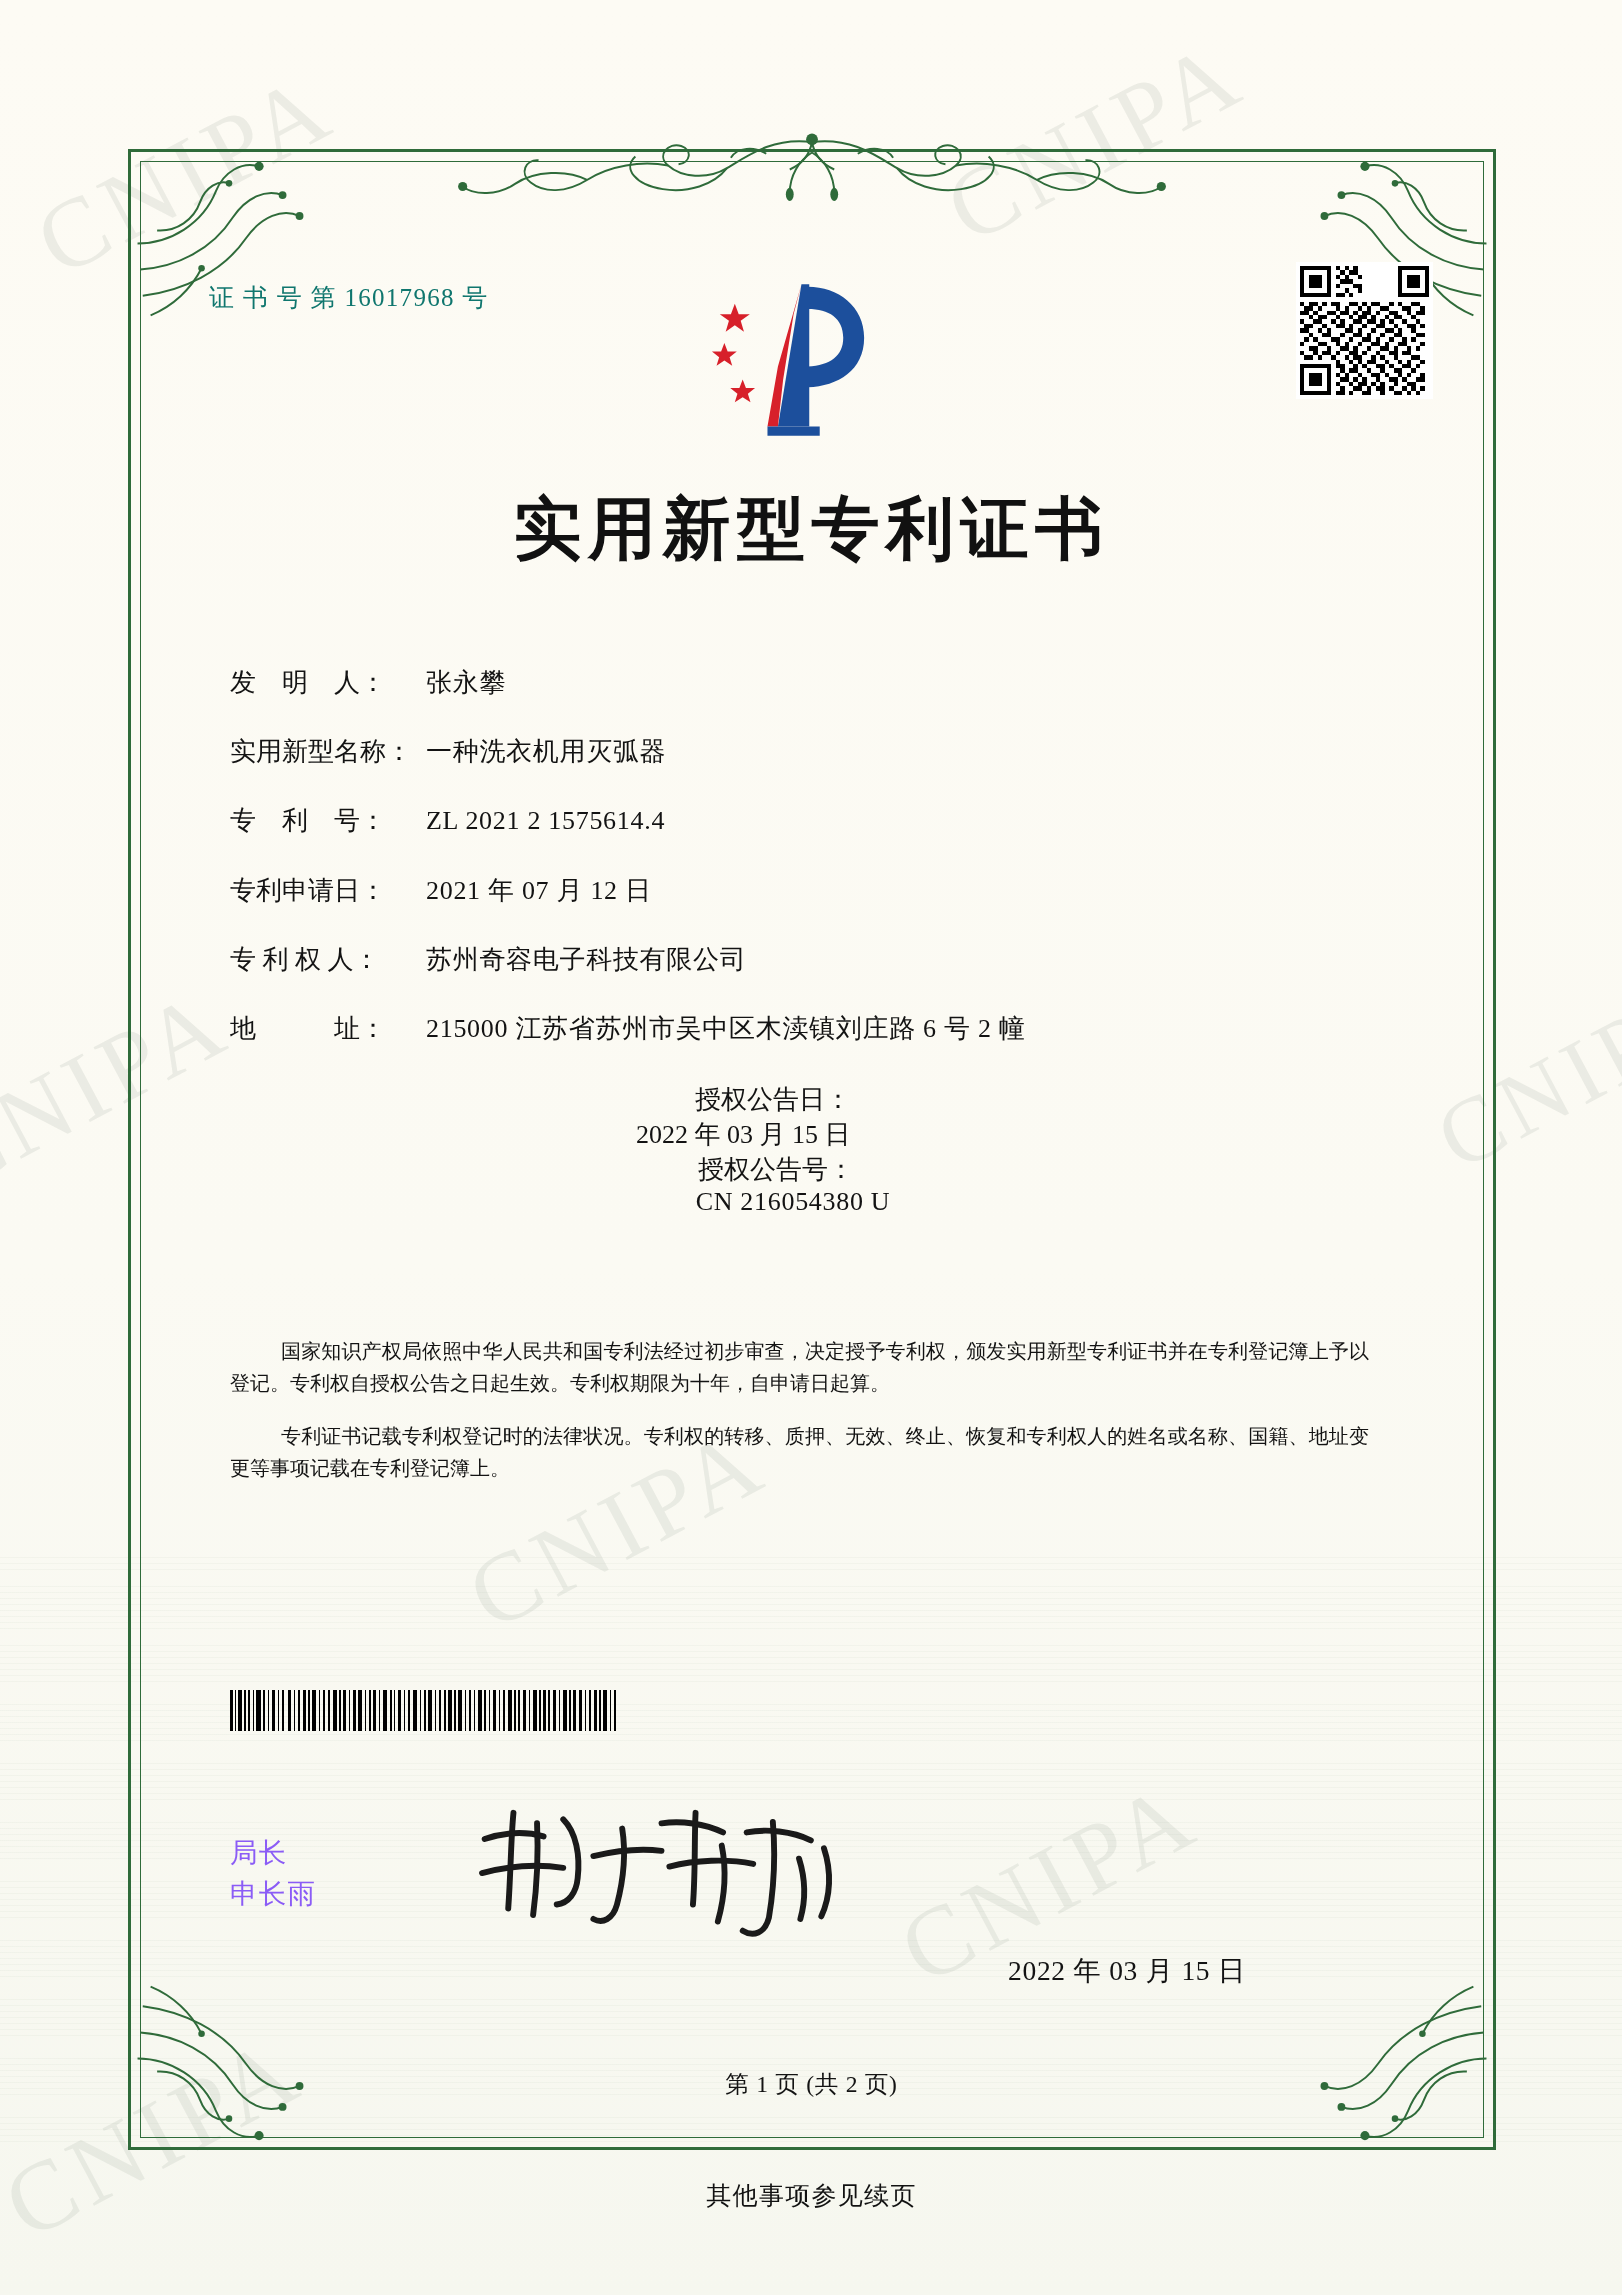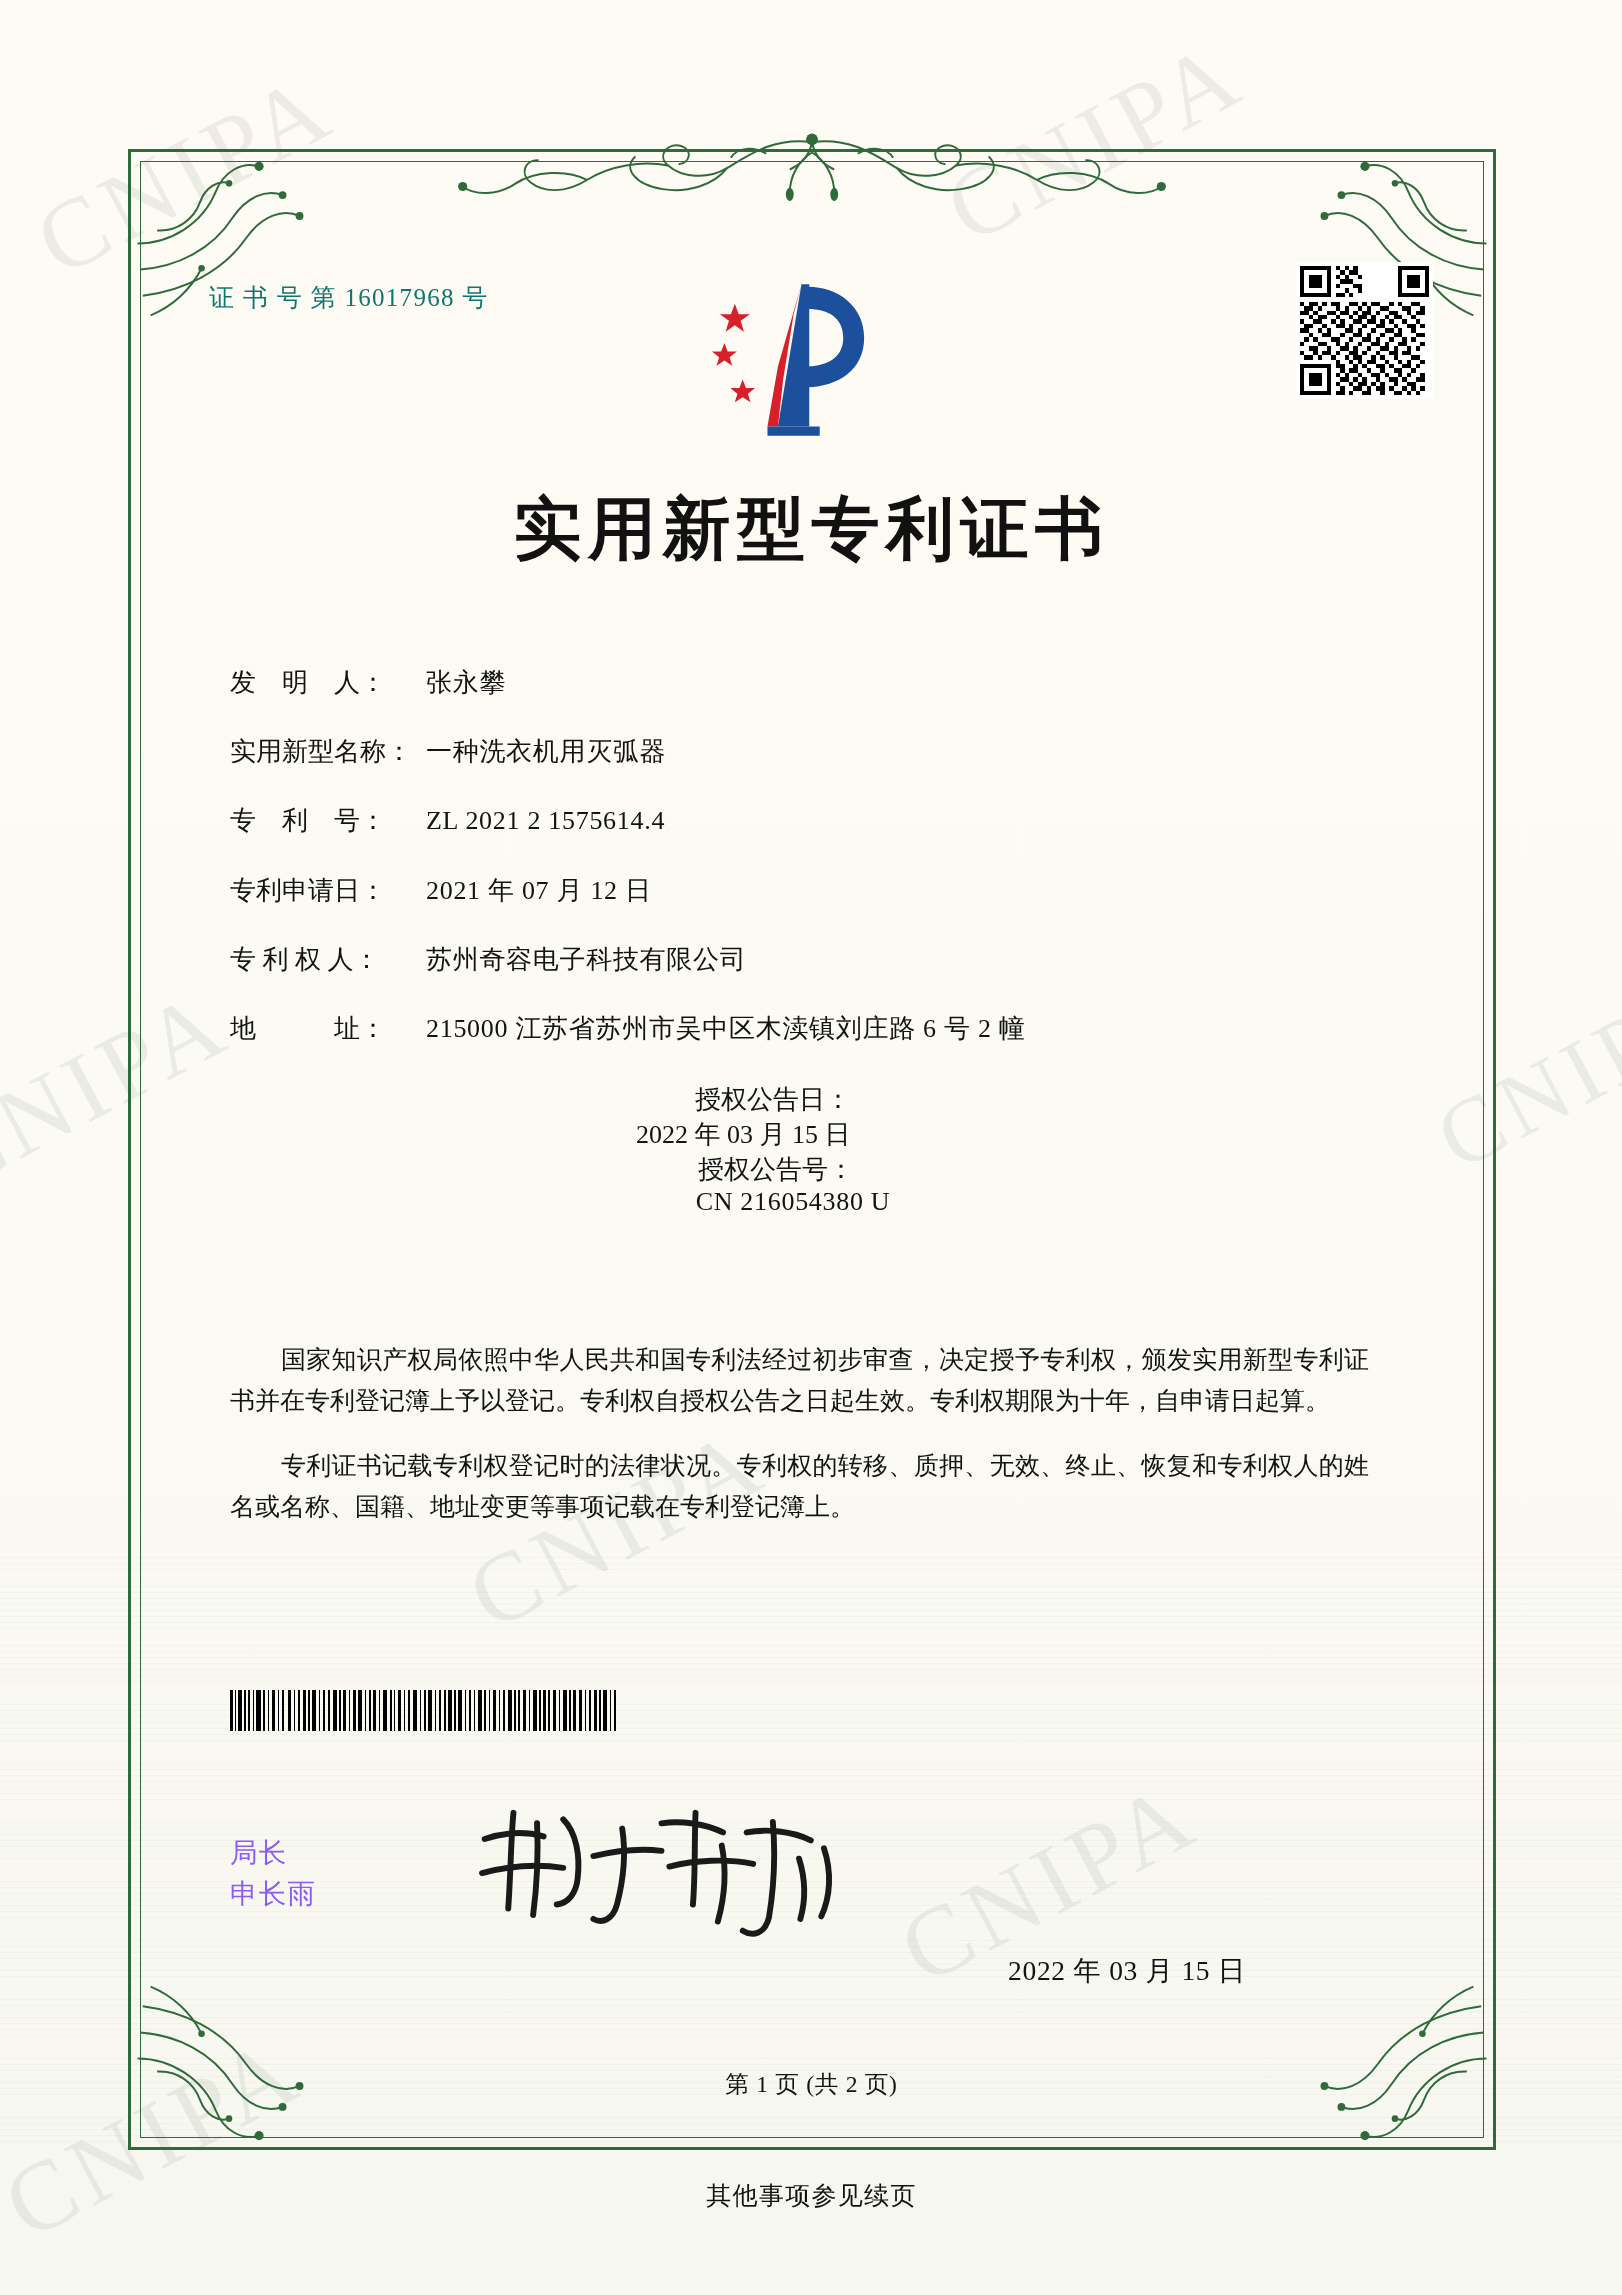--- a/index.html
+++ b/index.html
@@ -178,21 +178,21 @@
   .pub-date-value { width: 314px; }
   .pub-no-label { width: 190px; white-space: pre; }
   .pub-no-value { letter-spacing: 0.7px; }
 
   
   .paras {
     position: absolute;
     left: 230px;
     top: 1315px;
     width: 1139px;
-    font-size: 25px;
+    font-size: 20px;
     line-height: 1.62;
     color: #131313;
     text-align: justify;
   }
   .para { text-indent: 51px; margin-bottom: 5.2px; }
 
   
   .barcode {
     position: absolute;
     left: 230px;

